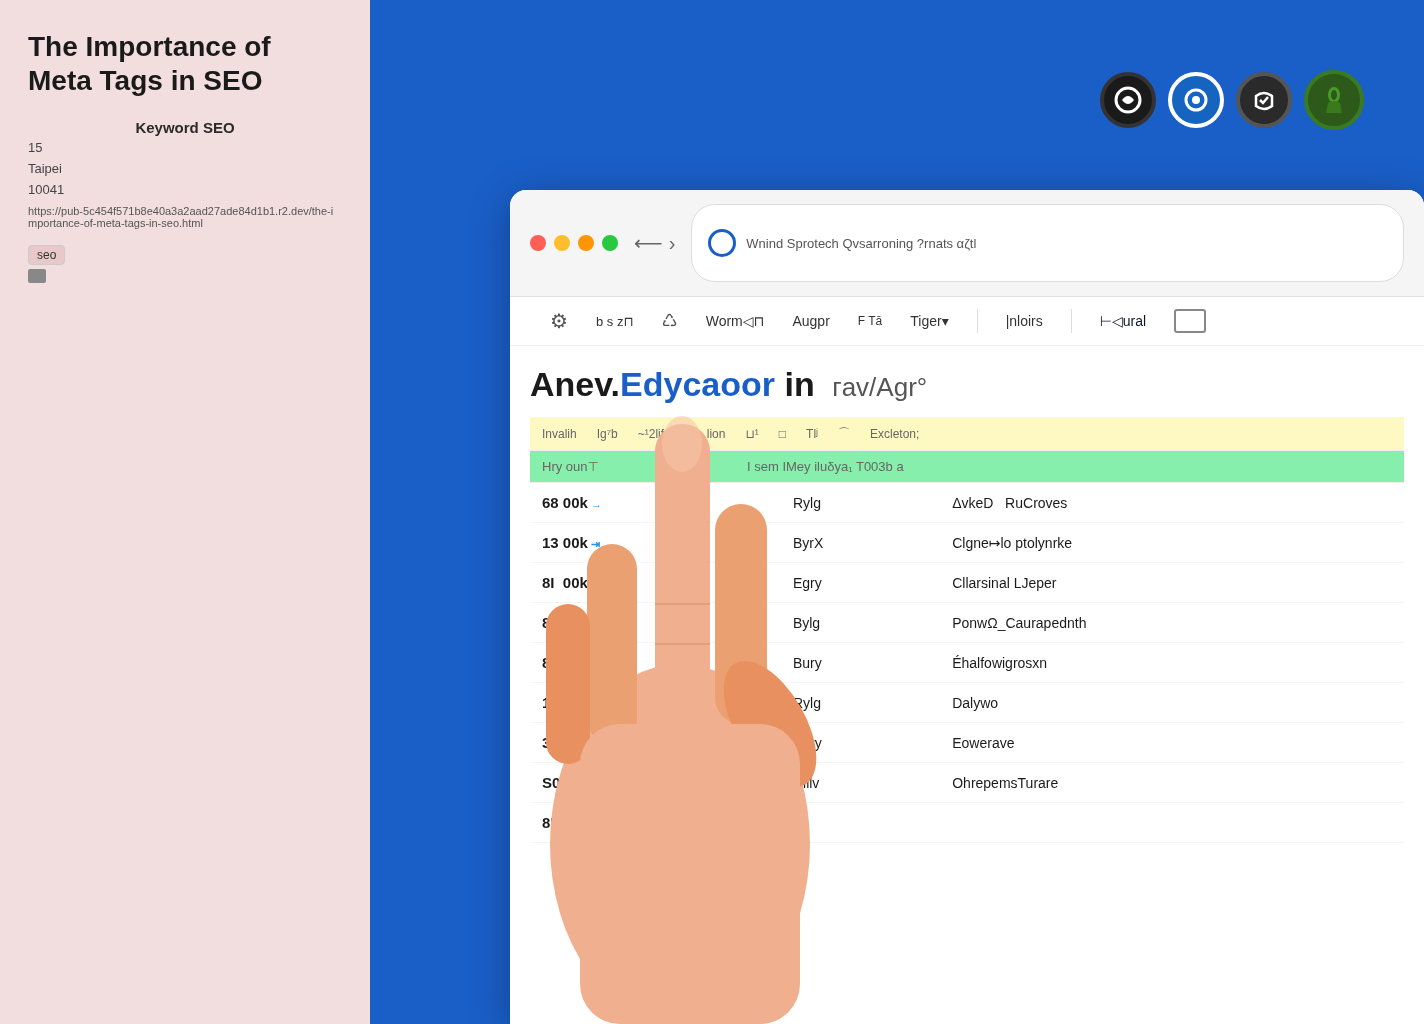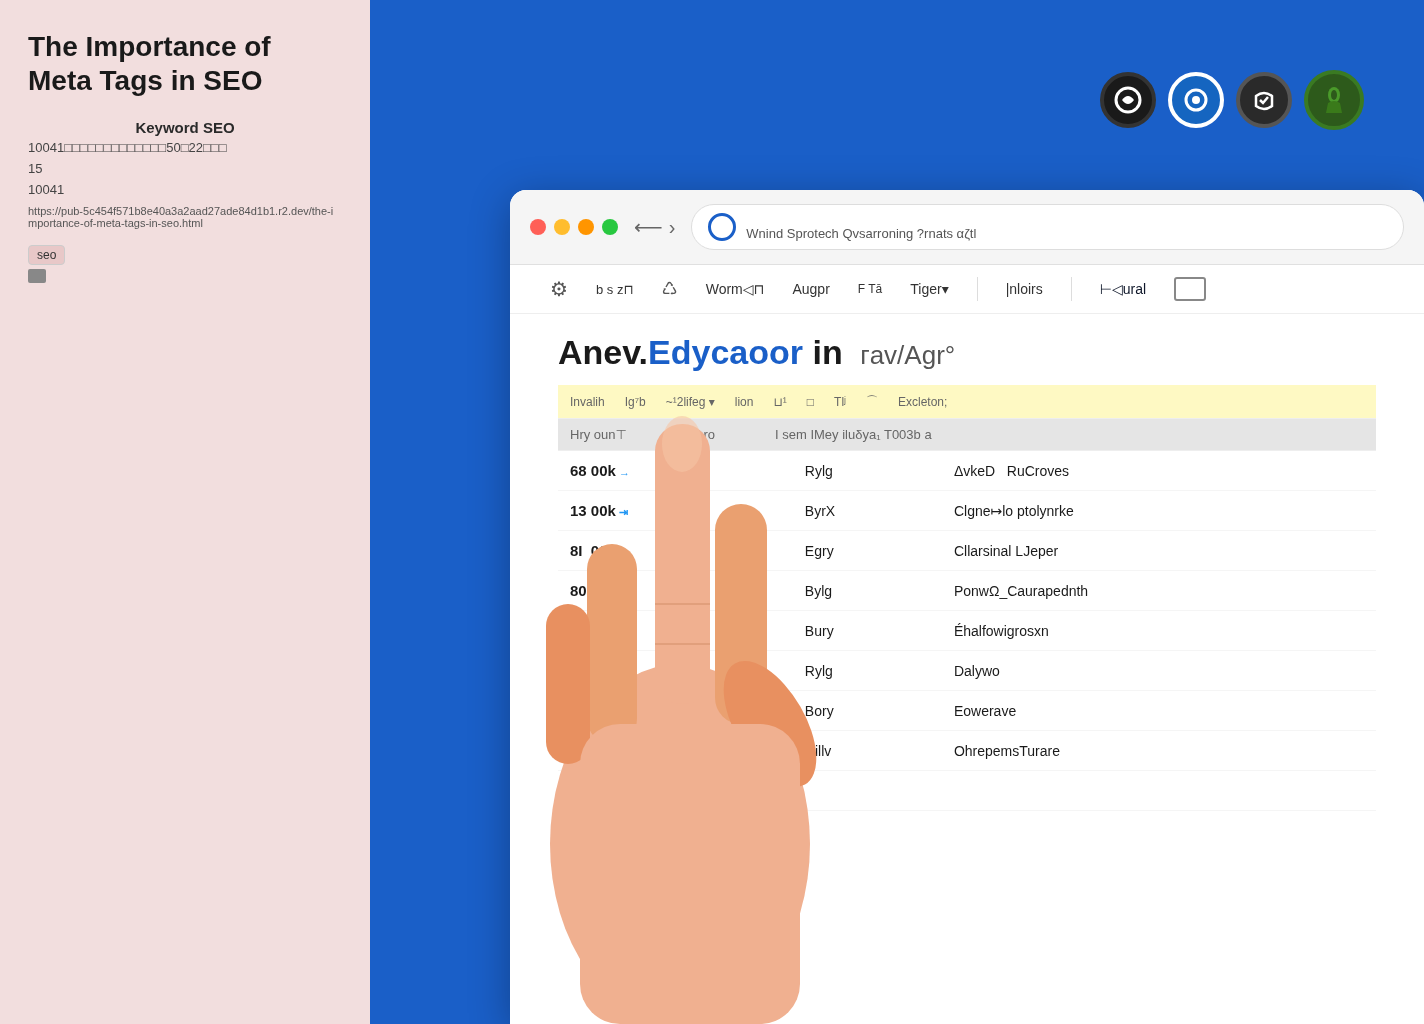--- a/index.html
+++ b/index.html
@@ -129,23 +129,23 @@
       gap: 6px;
       align-items: center;
       color: #666;
       font-size: 18px;
     }
     .address-bar {
       flex: 1;
       background: white;
       border: 1px solid #ddd;
       border-radius: 24px;
-      padding: 8px 16px;
-      display: flex;
-      align-items: flex-end;
+      padding: 24px 16px;
+      display: flex;
+      align-items: center;
       gap: 10px;
     }
     .address-circle {
       width: 28px;
       height: 28px;
       border-radius: 50%;
       border: 3px solid #1a5fc8;
       flex-shrink: 0;
     }
     .address-text {
@@ -184,21 +184,21 @@
       height: 24px;
       border: 2px solid #888;
       border-radius: 3px;
       display: inline-block;
     }
 
     
     .content-area {
       flex: 1;
       background: white;
-      padding: 20px 48px;
+      padding: 20px 20px;
       overflow: hidden;
     }
 
     
     .page-title-area {
       margin-bottom: 14px;
     }
 
     
     .data-table {
@@ -236,22 +236,22 @@
     .arrow-blue { color: #2196F3; font-size: 11px; }
 
   </style>
 </head>
 <body>
 
 <div class="sidebar">
   <div style="flex:1;">
     <div class="sidebar-title">The Importance of Meta Tags in SEO</div>
     <div class="sidebar-subtitle" style="margin-top:14px;text-align:center;">Keyword SEO</div>
-    <div class="sidebar-meta">10041□□□□□□□□□□□□□50□22□□□</div>
     <div class="sidebar-meta">15</div>
+    <div class="sidebar-meta">Taipei</div>
     <div class="sidebar-meta">10041</div>
     <div class="sidebar-url">https://pub-5c454f571b8e40a3a2aad27ade84d1b1.r2.dev/the-importance-of-meta-tags-in-seo.html</div>
     <div style="margin-top:10px;">
       <span class="sidebar-tag">seo</span>
     </div>
     <div class="sidebar-icon"></div>
   </div>
 </div>
 
 <div class="main-area">
@@ -332,21 +332,21 @@
         <span class="action-item">Ig⁷b</span>
         <span class="action-item">~¹2lifeg ▾</span>
         <span class="action-item">lion</span>
         <span class="action-item">⊔¹</span>
         <span class="action-item">□</span>
         <span class="action-item">Tlʲ</span>
         <span class="action-item">⌒</span>
         <span class="action-item">Excleton;</span>
       </div>
 
-      <div style="display:flex;padding:8px 12px;background:#e5e5e5;border-bottom:1px solid #eee;font-size:13px;color:#666;gap:60px;">
+      <div style="display:flex;padding:8px 12px;background:#86efac;border-bottom:1px solid #eee;font-size:13px;color:#666;gap:60px;">
         <span>Hry oun⊤</span>
         <span>Roro</span>
         <span>I sem IMey iluδya₁ T003b a</span>
       </div>
 
       <table class="data-table">
         <tbody>
           <tr class="table-row">
             <td class="col-number"><span class="num-col">68 00k</span><span class="arrow-blue"> →</span></td>
             <td class="col-name">Rylg</td>

